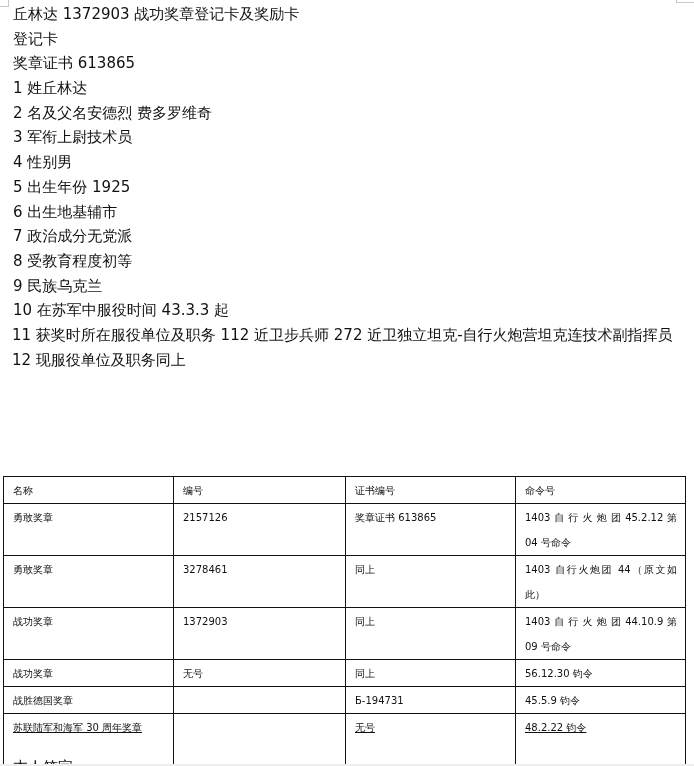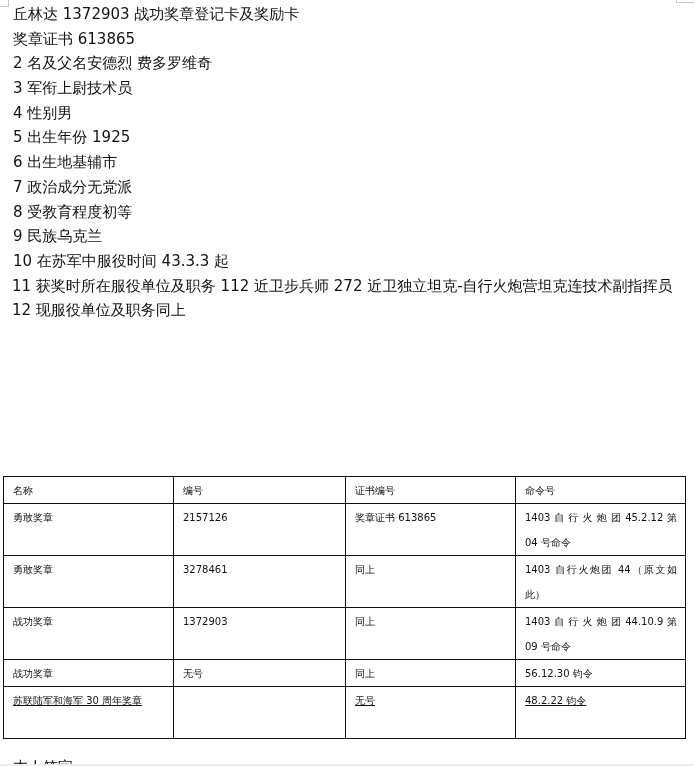--- a/index.html
+++ b/index.html
@@ -37,21 +37,23 @@
 </style>
 </head>
 <body>
 
 <div class="page">
   <div class="corner-tl"></div>
   <div class="corner-tr"></div>
 
   <div class="lines">
     <div class="line">丘林达 1372903 战功奖章登记卡及奖励卡</div>
+    <div class="line">登记卡</div>
     <div class="line">奖章证书 613865</div>
+    <div class="line">1 姓丘林达</div>
     <div class="line">2 名及父名安德烈 费多罗维奇</div>
     <div class="line">3 军衔上尉技术员</div>
     <div class="line">4 性别男</div>
     <div class="line">5 出生年份 1925</div>
     <div class="line">6 出生地基辅市</div>
     <div class="line">7 政治成分无党派</div>
     <div class="line">8 受教育程度初等</div>
     <div class="line">9 民族乌克兰</div>
     <div class="line">10 在苏军中服役时间 43.3.3 起</div>
     <div class="line wrap" style="line-height:24.7px; width:676px; margin-left:-1px">11 获奖时所在服役单位及职务 112 近卫步兵师 272 近卫独立坦克-自行火炮营坦克连技术副指挥员</div>
@@ -89,20 +91,26 @@
       <td>1372903</td>
       <td>同上</td>
       <td class="justify">1403 自 行 火 炮 团 44.10.9 第 09 号命令</td>
     </tr>
     <tr class="r-one">
       <td>战功奖章</td>
       <td>无号</td>
       <td>同上</td>
       <td>56.12.30 钧令</td>
     </tr>
+    <tr class="r-one">
+      <td>战胜德国奖章</td>
+      <td></td>
+      <td>Б-194731</td>
+      <td>45.5.9 钧令</td>
+    </tr>
     <tr class="r-last">
       <td class="justify">苏联陆军和海军 30 周年奖章</td>
       <td></td>
       <td>无号</td>
       <td>48.2.22 钧令</td>
     </tr>
   </tbody>
     </table>
 
   <div class="footer-cut">

